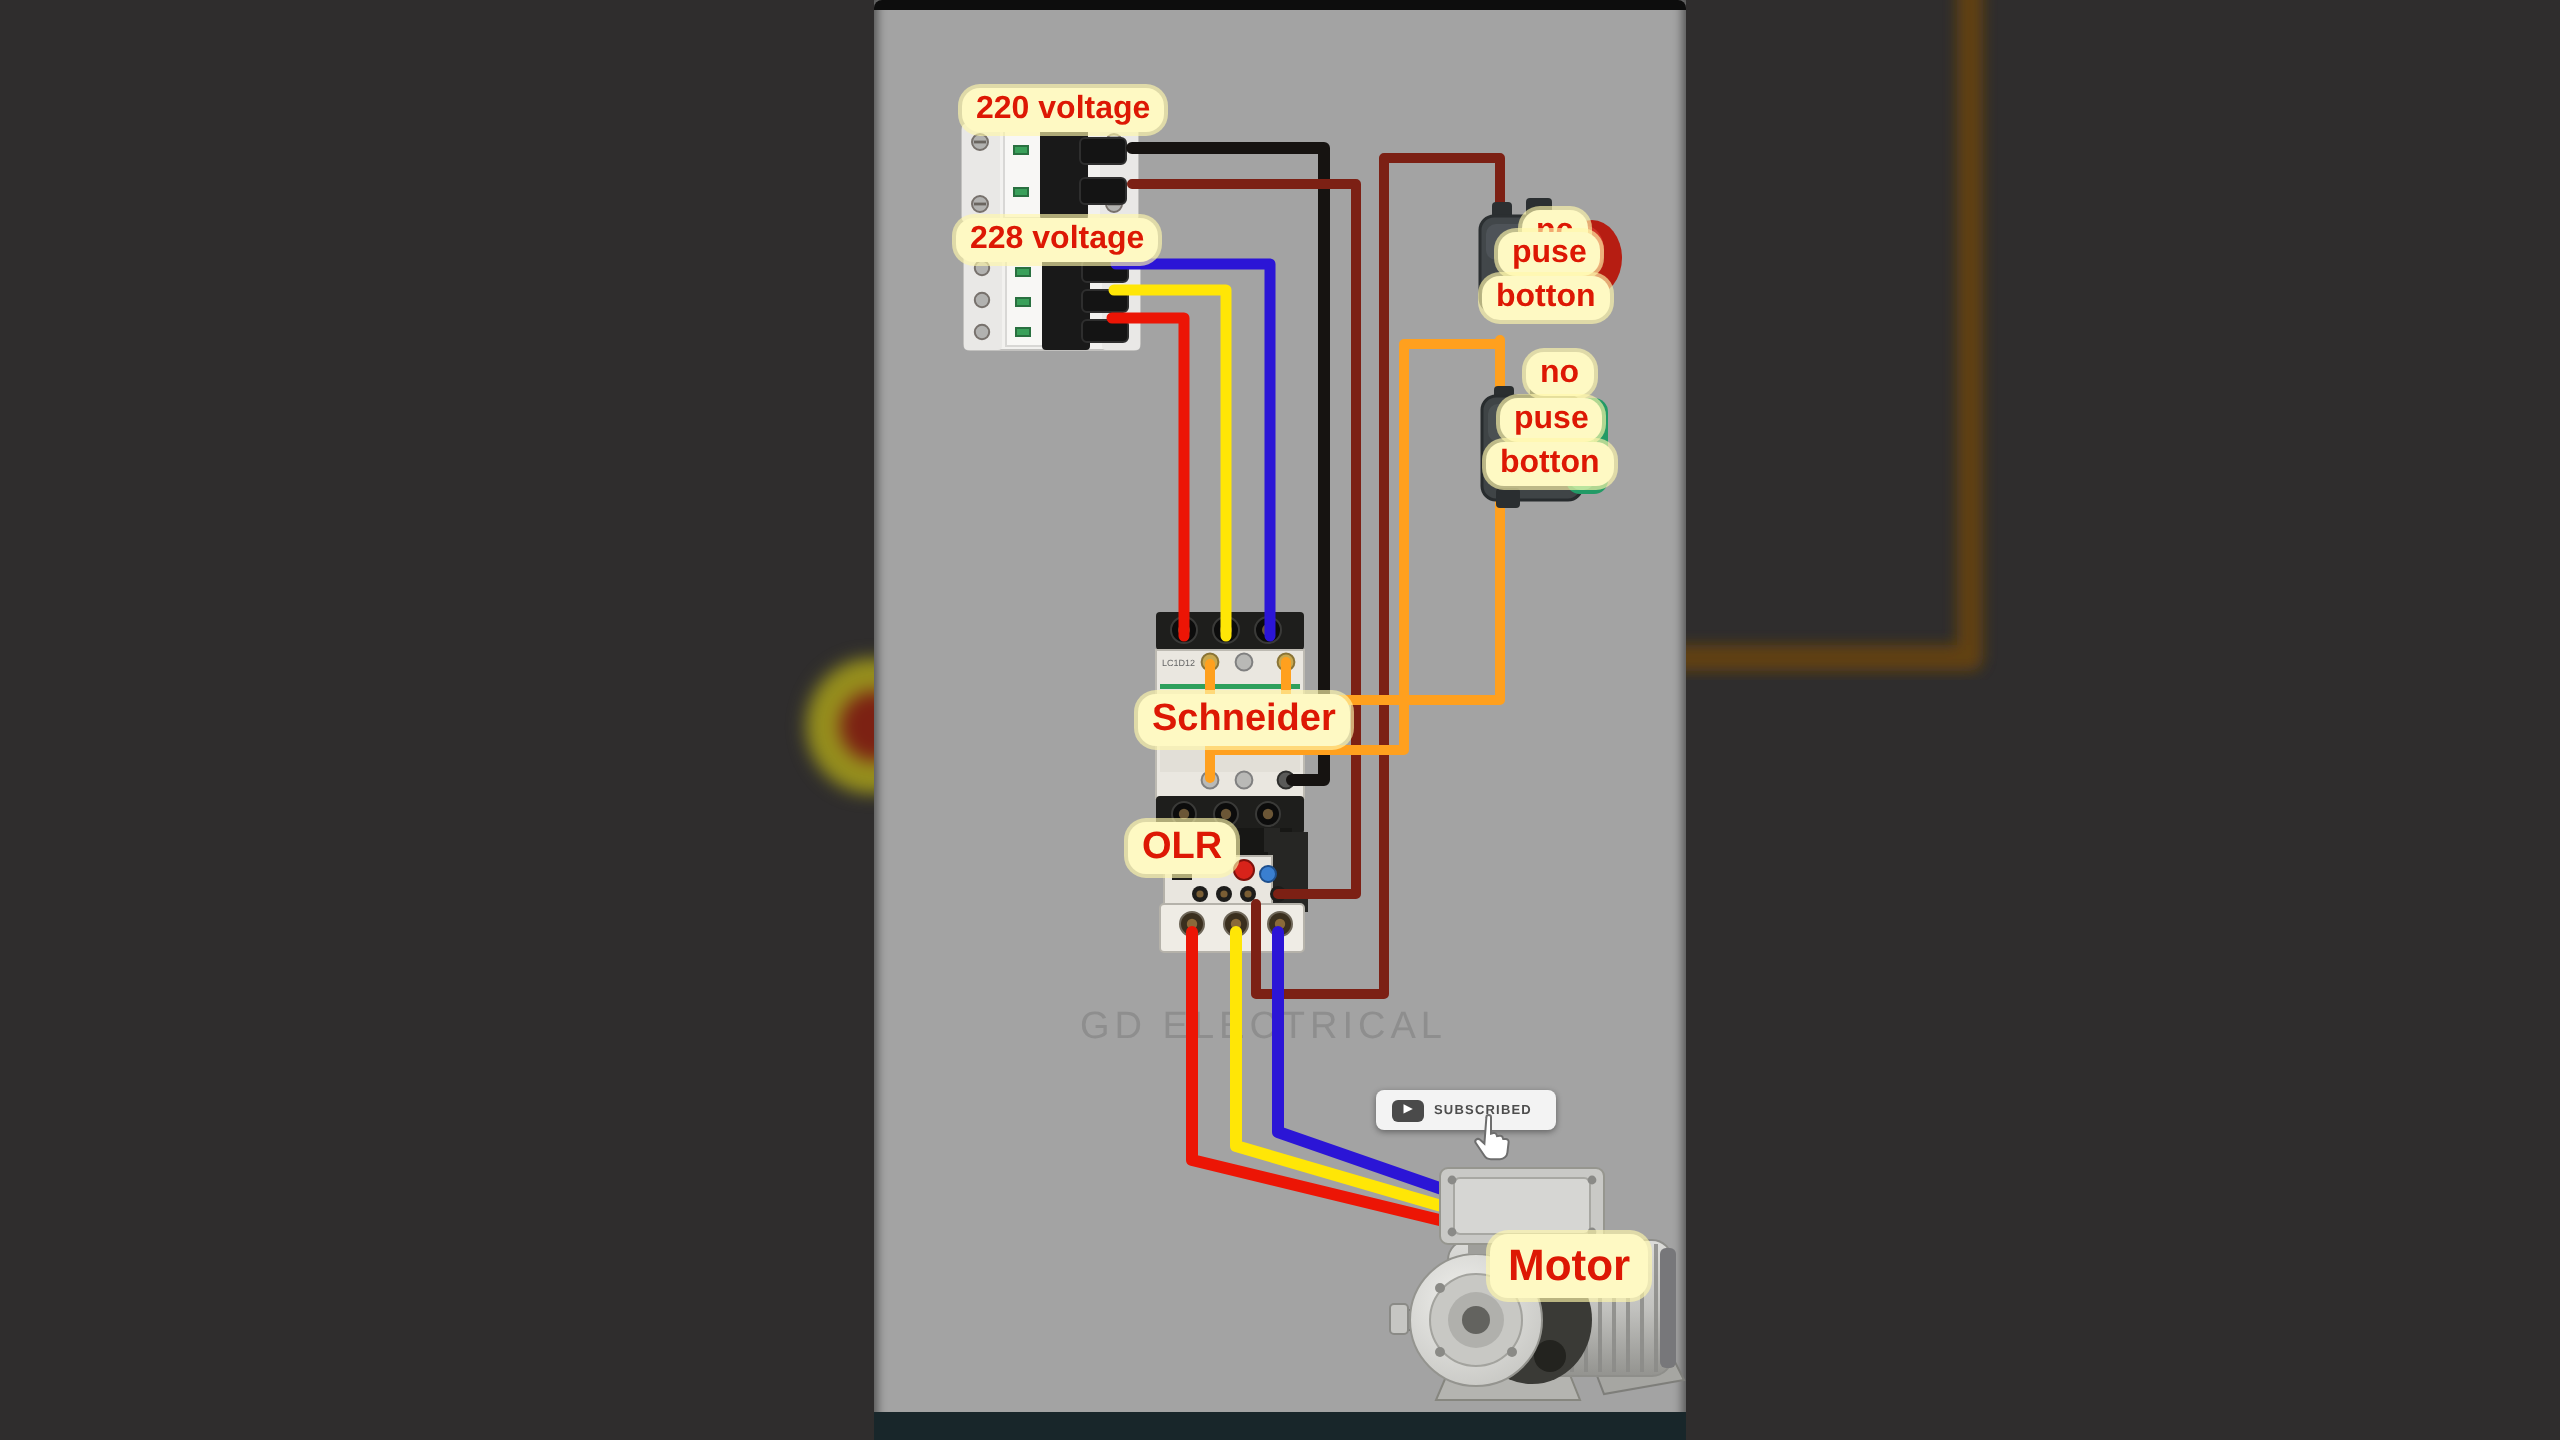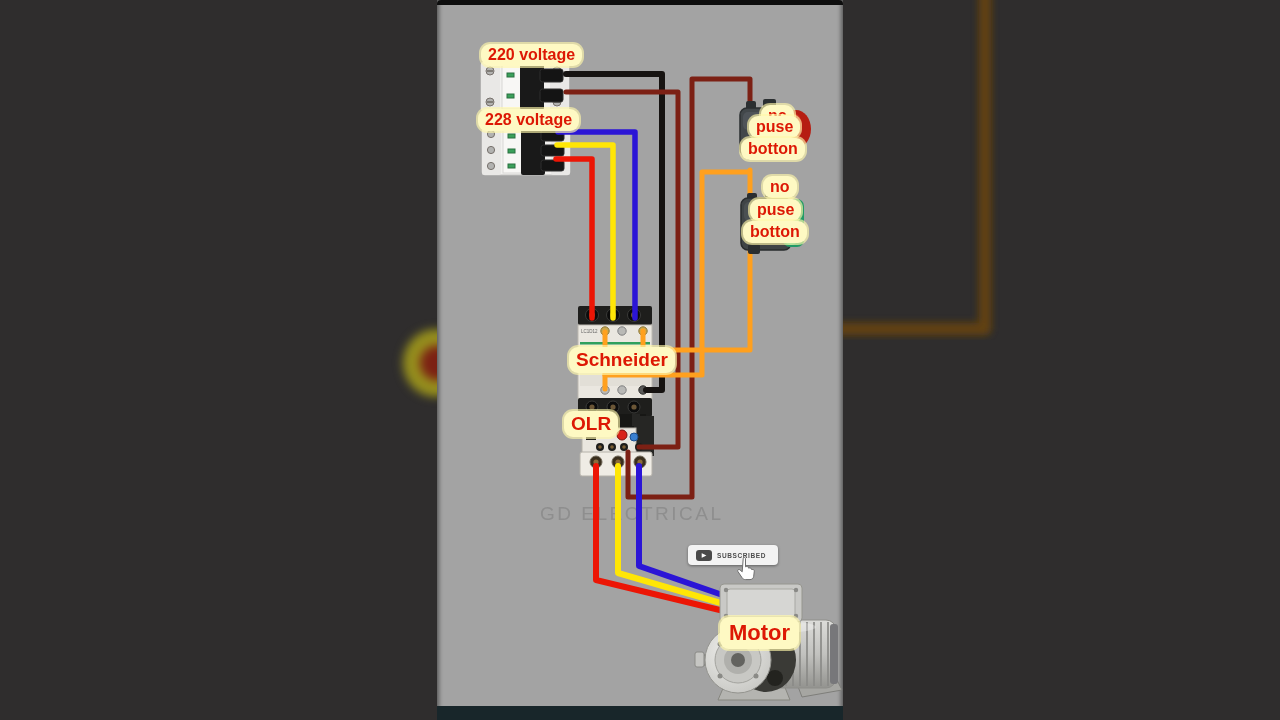--- a/index.html
+++ b/index.html
@@ -23,21 +23,21 @@
   
   .comp{z-index:3;}
   .over{z-index:5;}
   #wires{left:0;top:0;width:1280px;height:720px;z-index:4;pointer-events:none;}
   
   .bubble{position:absolute;z-index:7;background:#fef9c3;color:#dd1804;
           font-family:Liberation Sans, sans-serif;font-weight:bold;font-size:16px;
           line-height:1.25;padding:1px 7px;border-radius:9px;white-space:nowrap;
           box-shadow:0 0 0 2px rgba(255,248,170,.65);}
   .bubble.big{font-size:19px;}
-  .bubble.huge{font-size:22px;padding:2px 9px;}
+  .bubble.huge{font-size:22px;padding:2px 9px;margin-left:25px;}
   
   #subscribe-badge{left:688px;top:545px;width:90px;height:20px;z-index:7;
       background:#f3f3f3;border-radius:4px;box-shadow:0 1px 3px rgba(0,0,0,.4);
       display:flex;align-items:center;gap:5px;padding:0 2px 0 8px;box-sizing:border-box;}
   #subscribe-play{width:16px;height:11px;background:#4a4a4a;border-radius:3px;
       color:#ffffff;font-size:6px;display:flex;align-items:center;justify-content:center;line-height:1;}
   #subscribe-label{font-size:6.5px;font-weight:bold;letter-spacing:.6px;color:#4d4d4d;}
   #cursor{left:735px;top:556px;z-index:8;width:22px;height:26px;}
 </style>
 </head>

